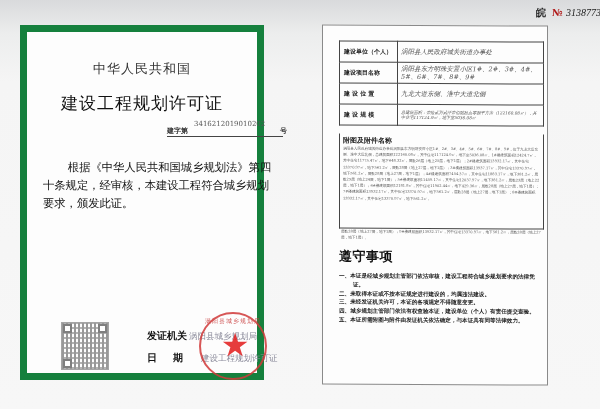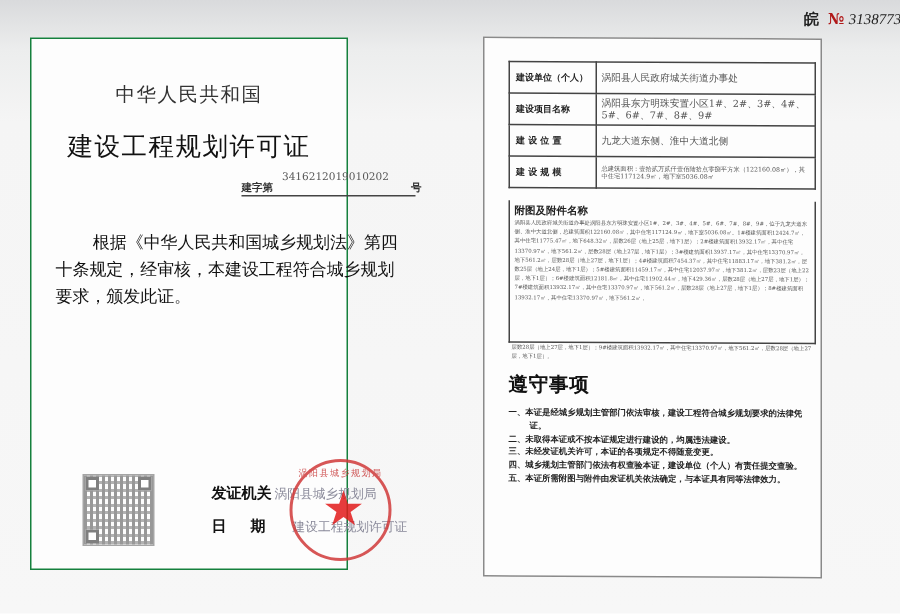--- a/index.html
+++ b/index.html
@@ -4,22 +4,22 @@
 <style>
   * { margin: 0; padding: 0; box-sizing: border-box; }
   html, body { width: 600px; height: 409px; overflow: hidden; }
   body {
     background: linear-gradient(180deg, #d9dadc 0%, #eceded 8%, #f5f5f5 20%, #f7f7f7 100%);
     font-family: "DejaVu Sans", "Liberation Sans", sans-serif;
     color: #222;
     position: relative;
   }
   .page-left {
-    position: absolute; left: 20px; top: 25px; width: 212px; height: 355px;
-    background: #fdfdfd; border: 1px solid #15803d;
+    position: absolute; left: 20px; top: 25px; width: 244px; height: 355px;
+    background: #fdfdfd; border: 7px solid #15803d;
   }
   .page-right {
     position: absolute; left: 322px; top: 25px; width: 226px; height: 360px;
     background: #fdfdfd; border: 1px solid #8a8a8a;
     transform: skewY(0.3deg);
   }
   .left-sub-title {
     position: absolute; left: 0; right: 0; top: 28px; text-align: center;
     font-size: 13px; letter-spacing: 1px; color: #333;
   }
@@ -70,21 +70,21 @@
   .serial .prov { color: #222; font-weight: bold; margin-right: 6px; }
   .serial .no { color: #b01818; font-family: "DejaVu Serif", serif; font-weight: bold; font-size: 10px; }
   .serial .num { color: #222; font-family: "Liberation Serif", serif; font-style: italic; font-size: 10px; margin-left: 3px; }
 
   .info-table {
     position: absolute; left: 16px; top: 15px; width: 205px;
     border-collapse: collapse; font-size: 6px;
   }
   .info-table td { border: 1px solid #444; vertical-align: middle; }
   .info-table td.k { width: 58px; padding-left: 4px; font-weight: bold; font-size: 6px; color: #222; height: 21px; }
-  .info-table td.v { padding: 1px 3px; color: #555; font-family: "DejaVu Serif", serif; font-size: 6.5px; line-height: 8px; }
+  .info-table td.v { padding: 1px 3px; color: #555; font-family: "DejaVu Serif", serif; font-size: 6.5px; line-height: 8px; font-style: italic; }
   .info-table td.v.small { font-size: 4.2px; line-height: 5.5px; }
   .attach {
     position: absolute; left: 16px; top: 108px; width: 205px; height: 95px;
     border: 1px solid #444; border-top: none; padding: 2px 3px;
   }
   .attach .t { font-size: 7px; font-weight: bold; color: #222; }
   .attach .c { font-size: 3.6px; line-height: 6.2px; color: #555; font-family: "DejaVu Serif", serif; }
   .attach-extra { position: absolute; left: 18px; top: 203px; width: 200px; font-size: 3.6px; line-height: 6px; color: #555; font-family: "DejaVu Serif", serif; }
   .rules-title { position: absolute; left: 16px; top: 222px; font-size: 13px; font-weight: bold; color: #111; letter-spacing: 0.5px; }
   .rules { position: absolute; left: 16px; top: 246px; width: 205px; font-size: 5.6px; line-height: 8.8px; color: #222; font-weight: bold; }

